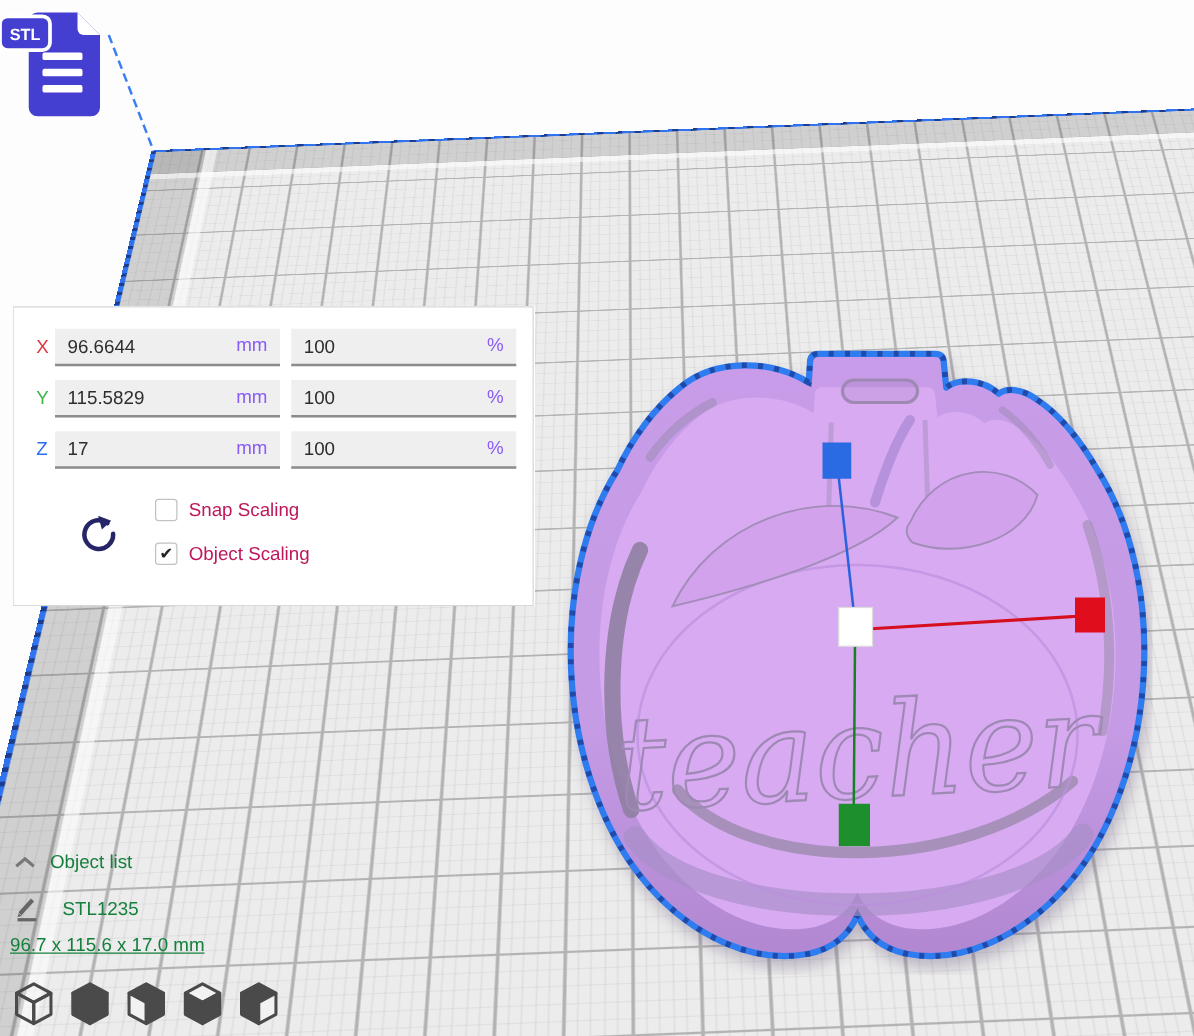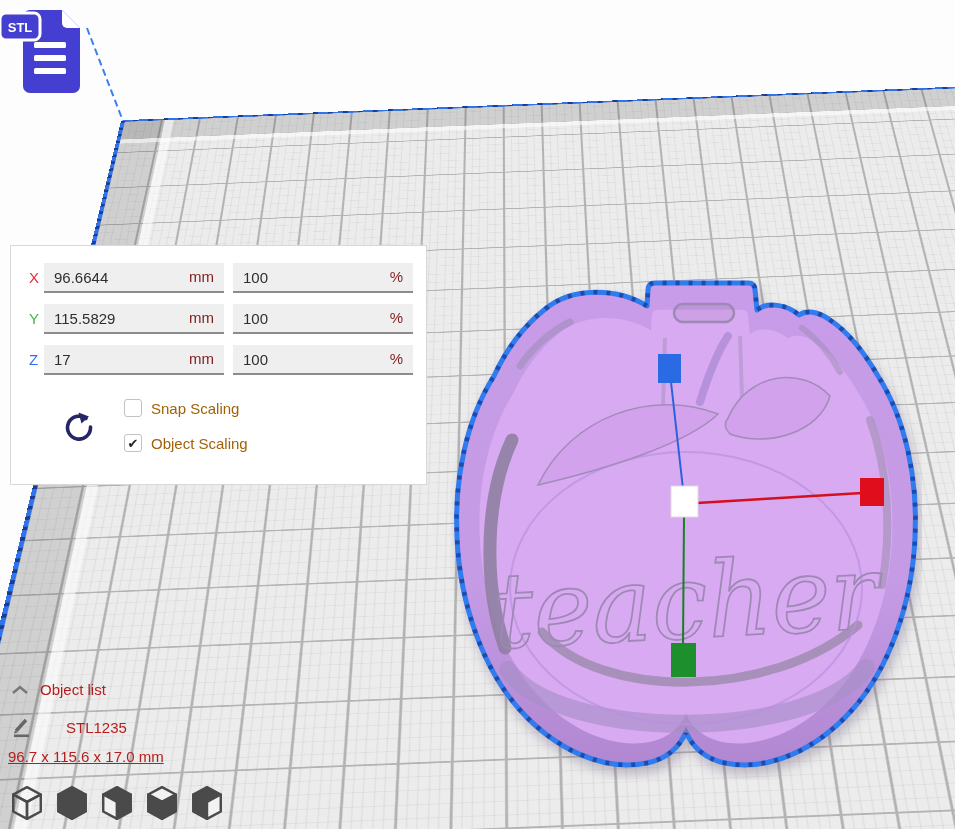--- a/index.html
+++ b/index.html
@@ -38,29 +38,29 @@
   .scale-panel{position:absolute;left:10px;top:245px;width:415px;height:238px;background:#fff;
                border:1px solid #d8d8d8;z-index:5;}
   .srow{position:absolute;height:30px;}
   .axis{position:absolute;left:18px;width:18px;line-height:30px;font-size:15px;}
   .axis-x{color:#e0303c;} .axis-y{color:#3eb748;} .axis-z{color:#2d6ef0;}
   .fieldwrap{position:absolute;height:30px;background:#efefef;border-bottom:2px solid #8c8c8c;box-sizing:border-box;}
   .fw-mm{left:33px;width:180px;} .fw-pc{left:222px;width:180px;}
   .fieldwrap input{position:absolute;left:0;top:0;width:100%;height:100%;border:none;background:transparent;
         font-family:"Liberation Sans","DejaVu Sans",sans-serif;font-size:15px;color:#2e2e2e;
         padding:0 38px 0 10px;box-sizing:border-box;outline:none;}
-  .unit{position:absolute;right:10px;top:0;line-height:28px;font-size:15px;color:#7f1d1d;}
+  .unit{position:absolute;right:10px;top:0;line-height:28px;font-size:15px;color:#8b5cf6;}
   .chkrow{position:absolute;left:113px;height:20px;display:flex;align-items:center;gap:9px;}
   .chkbox{width:18px;height:18px;border:1px solid #c2c2c2;border-radius:3px;background:#fff;box-sizing:border-box;
           display:flex;align-items:center;justify-content:center;font-size:13px;color:#222;font-weight:bold;}
-  .chklabel{font-size:15px;color:#a16207;}
+  .chklabel{font-size:15px;color:#be185d;}
   .reset-btn{position:absolute;left:48px;top:163px;width:40px;height:40px;cursor:pointer;}
 
   
-  .obj-overlay{position:absolute;z-index:3;color:#b91c1c;font-size:15px;}
+  .obj-overlay{position:absolute;z-index:3;color:#15803d;font-size:15px;}
   .caret{position:absolute;left:11px;top:685px;z-index:3;}
   .objlist-label{left:40px;top:681px;}
   .pencil{position:absolute;left:12px;top:717px;z-index:3;}
   .objname{left:50px;top:719px;}
   .dims{left:8px;top:748px;text-decoration:underline;}
   .view-icons{position:absolute;left:10px;top:785px;display:flex;gap:11px;z-index:3;}
   .view-icons svg{display:block;cursor:pointer;}
 </style>
 </head>
 <body>
@@ -209,21 +209,21 @@
   <svg class="caret" width="18" height="10">
     <polyline points="2,8 9,2 16,8" fill="none" stroke="#777" stroke-width="2.4"></polyline>
   </svg>
   <div class="obj-overlay objlist-label" style="position:absolute;">Object list</div>
 
   <svg class="pencil" width="20" height="21">
     <line x1="4" y1="14" x2="14" y2="3" stroke="#666" stroke-width="3.4"></line>
     <polygon points="2,16.5 5.5,15.8 3,13.5" fill="#666"></polygon>
     <rect x="2" y="17.5" width="15" height="2.6" fill="#666"></rect>
   </svg>
-  <div class="obj-overlay objname" style="position:absolute;margin-left:16px;">STL1235</div>
+  <div class="obj-overlay objname" style="position:absolute;">STL1235</div>
   <div class="obj-overlay dims" style="position:absolute;">96.7 x 115.6 x 17.0 mm</div>
 
   <div class="view-icons">
     <svg width="34" height="36" viewBox="0 0 32 34">
       <g fill="none" stroke="#4a4a4a" stroke-width="2.3" stroke-linejoin="round">
         <polygon points="16,2 29,9 16,16 3,9"></polygon>
           <polygon points="3,9 16,16 16,32 3,25"></polygon>
           <polygon points="29,9 16,16 16,32 29,25"></polygon>
       </g>
     </svg>

